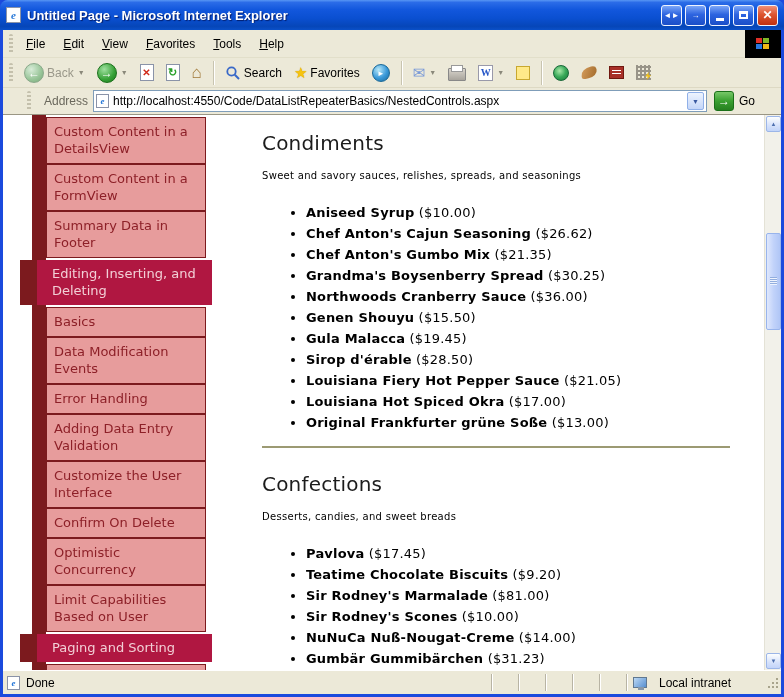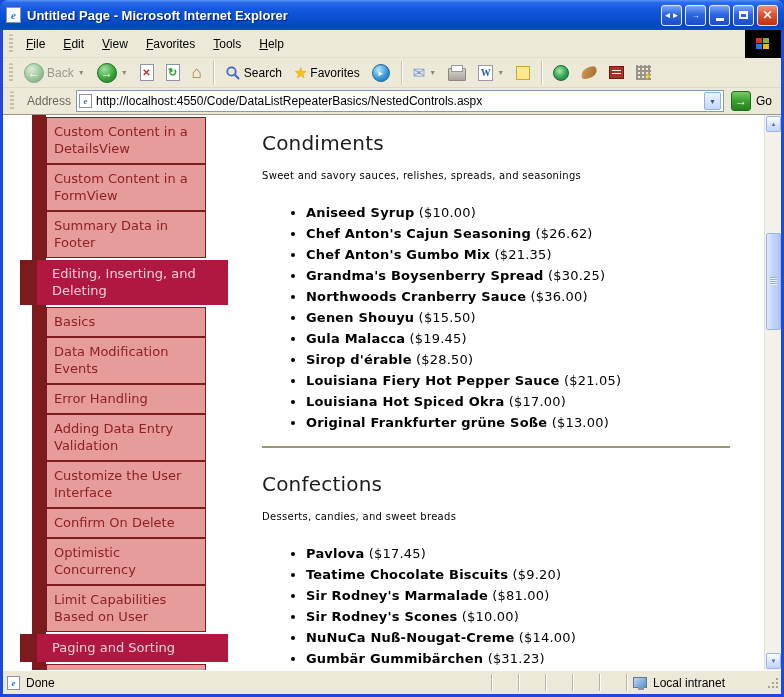--- a/index.html
+++ b/index.html
@@ -70,42 +70,42 @@
   .book{width:15px;height:13px;background:#a83028;border:1px solid #701810;box-sizing:border-box;position:relative;}
   .book::after{content:"";position:absolute;left:2px;top:3px;width:9px;height:1px;background:#fff;box-shadow:0 3px 0 #fff;}
   .msgr{width:15px;height:15px;position:relative;
     background-image:repeating-linear-gradient(90deg,#989488 0 2px,rgba(0,0,0,0) 2px 4px),
                      repeating-linear-gradient(0deg,#989488 0 2px,rgba(0,0,0,0) 2px 4px);}
   .msgr::after{content:"";position:absolute;right:0;bottom:0;width:6px;height:8px;background:#f0c018;
     clip-path:polygon(60% 0,0 55%,45% 55%,20% 100%,100% 40%,55% 40%);}
 
   
   .addressbar{position:absolute;left:3px;right:3px;top:88px;height:27px;background:#ece9d8;
-    border-bottom:1px solid #9a9684;box-sizing:border-box;display:flex;align-items:center;gap:5px;padding:0 3px;}
+    border-bottom:1px solid #9a9684;box-sizing:border-box;display:flex;align-items:center;gap:5px;padding:0 20px;}
   .addr-label{font-size:12px;color:#6a685c;margin-left:4px;flex:none;}
   .addr-field{flex:1;height:22px;background:#fff;border:1px solid #7f9db9;box-sizing:border-box;
     display:flex;align-items:center;gap:4px;padding:0 2px;}
   .addr-url{font-size:12px;color:#000;flex:1;white-space:nowrap;overflow:hidden;}
   .addr-drop{width:17px;height:18px;background:linear-gradient(180deg,#eef4fe,#c4d6f8);border:1px solid #90b0e8;
     border-radius:2px;box-sizing:border-box;display:flex;align-items:center;justify-content:center;
     font-size:7px;color:#3858a0;flex:none;}
   .go-btn{display:flex;align-items:center;gap:5px;padding:0 6px 0 2px;flex:none;}
   .go-box{width:20px;height:20px;border-radius:3px;border:1px solid #1a7018;box-sizing:border-box;color:#fff;
     background:linear-gradient(180deg,#78c868,#3aa030 50%,#268020);display:flex;align-items:center;justify-content:center;
     font-weight:bold;font-size:12px;}
   .go-text{font-size:12px;color:#000;}
 
   
   .viewport{position:absolute;left:3px;right:3px;top:115px;height:555px;background:#fff;overflow:hidden;}
   .side-strip{position:absolute;left:29px;top:0;bottom:0;width:14px;background:#7c1a1e;}
   .sidebar-menu{position:absolute;left:0;top:2px;width:212px;}
   .sb-item{font-size:13px;line-height:17px;box-sizing:border-box;font-family:"DejaVu Sans",sans-serif;cursor:default;}
   .sb-item.link{margin-left:43px;width:160px;background:#e79c9c;color:#8d2028;
     border:1px solid #7c1a1e;padding:5px 0 6px 7px;}
-  .sb-item.header{position:relative;margin:2px 0 2px 17px;width:208px;background:#b01741;color:#f2cfd6;
+  .sb-item.header{position:relative;margin:2px 0 2px 17px;width:192px;background:#b01741;color:#f2cfd6;
     padding:5px 6px 6px 32px;}
   .sb-item.header::before{content:"";position:absolute;left:0;top:0;bottom:0;width:17px;background:#7c1a1e;}
 
   .page-content{position:absolute;left:259px;top:0;width:472px;font-family:"DejaVu Sans",sans-serif;}
   .sec-title{font-size:20px;font-weight:400;color:#1c1c1c;margin:24px 0 0;letter-spacing:.2px;}
   .sec-title.first{margin-top:16px;}
   .sec-desc{font-size:10px;color:#000;margin:15px 0 0;letter-spacing:.3px;}
   .plist{margin:22px 0 0;padding:0 0 0 44px;list-style:disc;}
   .plist li{font-size:13px;line-height:20px;margin-bottom:1px;letter-spacing:.2px;color:#000;}
   .plist b{font-weight:bold;}
@@ -123,21 +123,21 @@
   .sb-thumb::after{content:"";position:absolute;left:3px;right:3px;top:43px;height:8px;
     background:repeating-linear-gradient(180deg,#93aede 0 1px,#eef3fe 1px 2px);}
 
   
   .statusbar{position:absolute;left:3px;right:3px;top:670px;height:24px;background:#ece9d8;border-top:1px solid #fff;
     box-sizing:border-box;display:flex;align-items:center;font-size:12px;color:#000;}
   .status-left{flex:1;display:flex;align-items:center;gap:6px;padding-left:4px;min-width:0;}
   .mini-doc{width:13px;height:14px;background:#fff;border:1px solid #8a93a8;box-sizing:border-box;
     display:flex;align-items:center;justify-content:center;font:italic bold 9px "Liberation Serif",serif;color:#2878d8;flex:none;}
   .status-pane{width:26px;height:17px;border-left:1px solid #b8b4a4;box-shadow:inset 1px 0 0 #fff;flex:none;}
-  .zone-pane{display:flex;align-items:center;gap:6px;width:130px;height:17px;border-left:1px solid #b8b4a4;
+  .zone-pane{display:flex;align-items:center;gap:12px;width:130px;height:17px;border-left:1px solid #b8b4a4;
     box-shadow:inset 1px 0 0 #fff;padding-left:6px;flex:none;}
   .monitor{width:14px;height:11px;background:linear-gradient(135deg,#bcd8f4,#5890d0);border:1px solid #607890;
     box-sizing:border-box;position:relative;flex:none;}
   .monitor::after{content:"";position:absolute;left:4px;bottom:-3px;width:6px;height:3px;background:#8898a8;}
   .resize-grip{width:18px;height:17px;position:relative;flex:none;}
   .resize-grip::before{content:"";position:absolute;right:3px;bottom:3px;width:2px;height:2px;background:#a8a48c;
     box-shadow:-4px 0 0 #a8a48c,-8px 0 0 #a8a48c,0 -4px 0 #a8a48c,-4px -4px 0 #a8a48c,0 -8px 0 #a8a48c;}
 </style>
 </head>
 <body>

